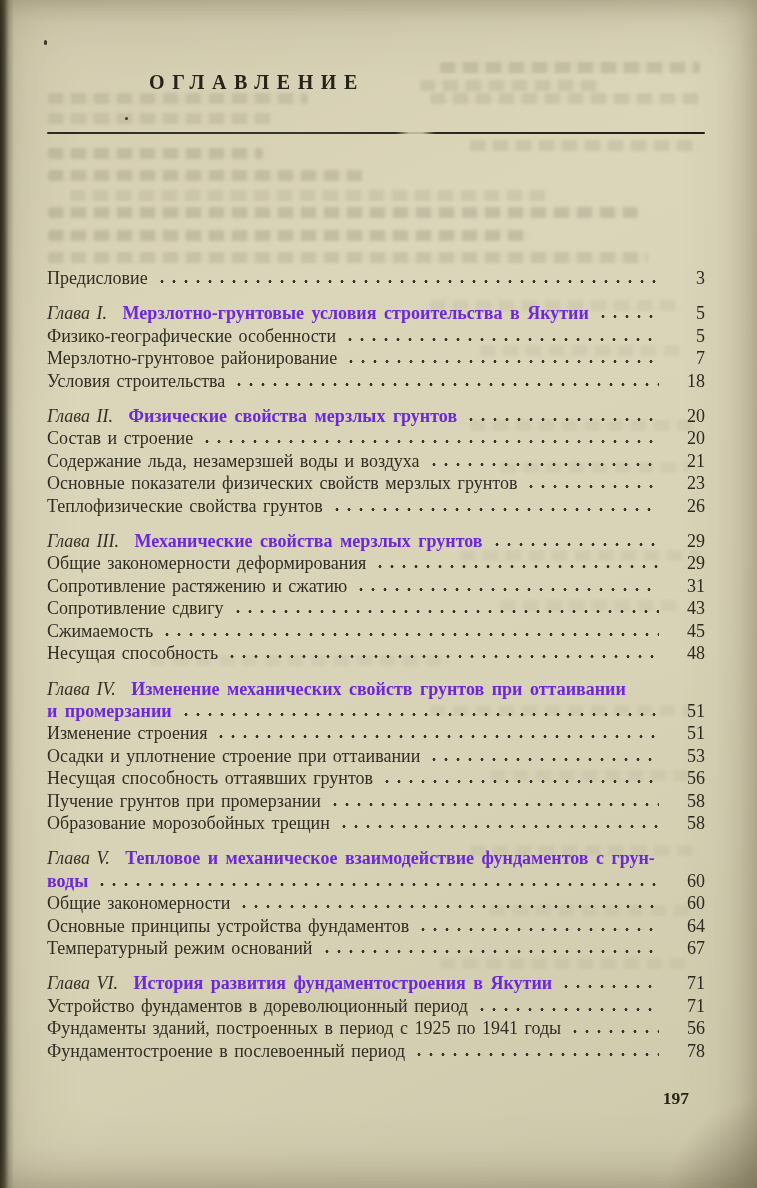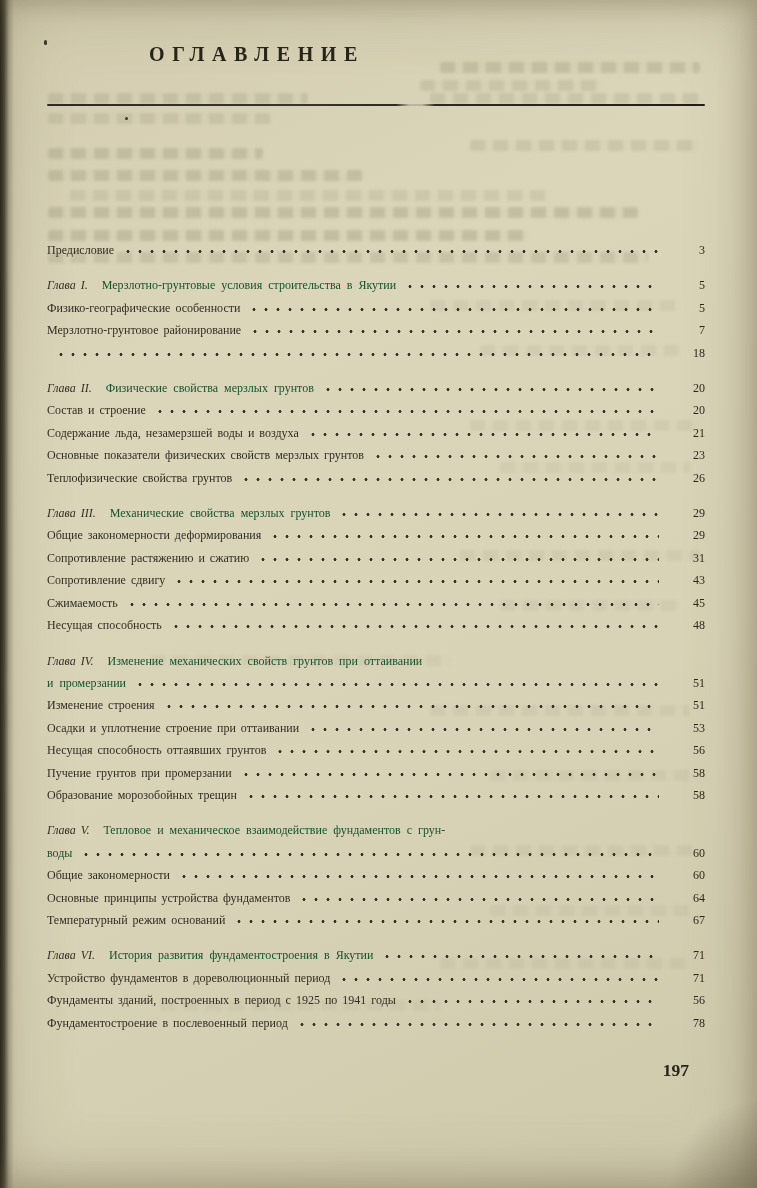--- a/index.html
+++ b/index.html
@@ -34,44 +34,44 @@
     background: repeating-linear-gradient(90deg,
       rgba(122,119,92,0.55) 0px, rgba(122,119,92,0.55) 15px,
       rgba(122,119,92,0.07) 15px, rgba(122,119,92,0.07) 23px);
   }
 
   .page-content {
     position: absolute; left: 47px; top: 0; width: 658px; z-index: 2;
   }
   .toc-title {
     margin: 0 0 0 102px;
-    padding-top: 43px;
+    padding-top: 71px;
     font-size: 20px; font-weight: 700;
     letter-spacing: 0.38em;
     color: #262319;
   }
   .rule {
     margin-top: 38px; height: 2px; border-radius: 1px;
     background: linear-gradient(90deg,
       #2c2a22 0%, #38352b 38%, #2c2a22 53%,
       rgba(44,42,34,0.18) 55%, rgba(44,42,34,0.18) 57%,
       #2c2a22 59%, #201e17 100%);
   }
   .toc-list {
     margin-top: 133px;
-    font-size: 12px;
+    font-size: 18px;
     line-height: 22.4px;
     word-spacing: 2px;
   }
   .entry { margin: 0; }
   .entry.chapter { margin-top: 13px; }
   .flexline { display: flex; align-items: baseline; }
   .chap-label { font-style: italic; margin-right: 9px; white-space: pre; color: #34niente; }
   .chap-label { color: #343026; }
-  .chap-title { font-weight: 400; color: #14532d; word-spacing: 3px; }
+  .chap-title { font-weight: 700; color: #6d28d9; word-spacing: 3px; }
   .entry-text { color: #302d24; }
   .leader {
     flex: 1 1 auto; min-width: 14px; height: 5px;
     margin-left: 8px; margin-right: 12px;
     background-image: radial-gradient(circle, rgba(43,40,32,0.92) 1.3px, rgba(43,40,32,0) 1.7px);
     background-size: 12px 5px; background-position: 0 50%; background-repeat: repeat-x;
   }
   .pagenum { min-width: 34px; text-align: right; color: #2b281f; flex: 0 0 auto; }
   .folio {
     margin-top: 26px; padding-right: 16px;
@@ -142,20 +142,21 @@
       </div>
       <div class="entry">
         <div class="flexline">
           <span class="entry-text">Мерзлотно-грунтовое районирование</span>
           <span class="leader"></span>
           <span class="pagenum">7</span>
         </div>
       </div>
       <div class="entry">
         <div class="flexline">
+          <span class="entry-text">Условия строительства</span>
           <span class="leader"></span>
           <span class="pagenum">18</span>
         </div>
       </div>
       <div class="entry chapter">
         <div class="flexline">
           <span class="chap-label">Глава II. </span>
           <span class="chap-title">Физические свойства мерзлых грунтов</span>
           <span class="leader"></span>
           <span class="pagenum">20</span>

